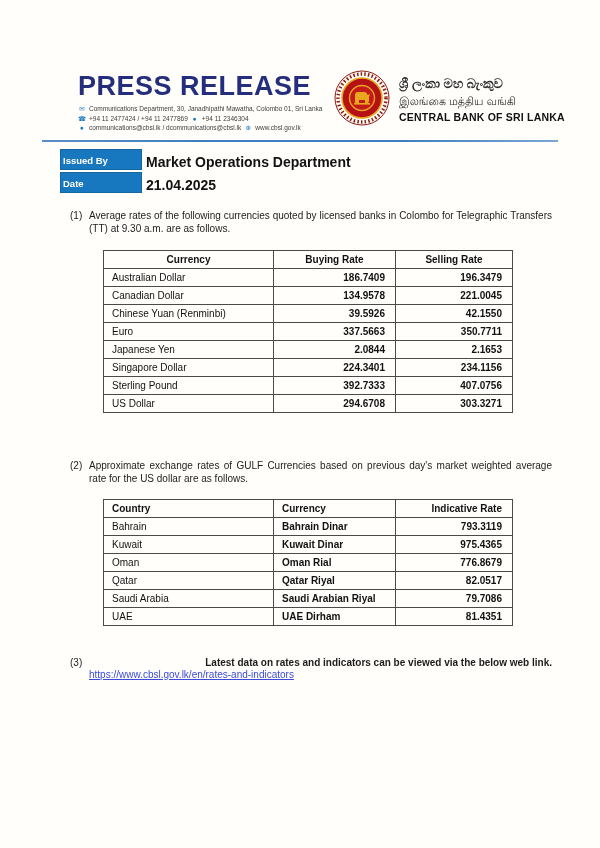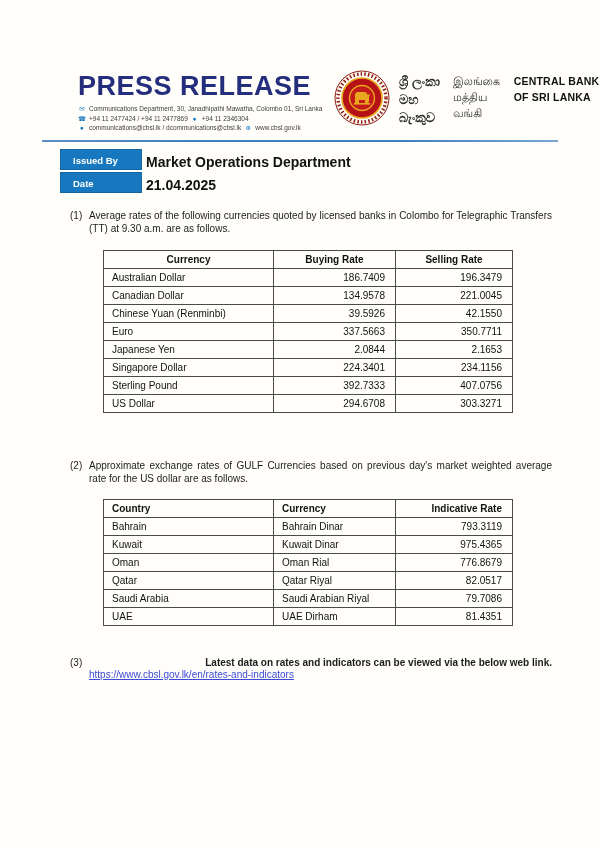--- a/index.html
+++ b/index.html
@@ -14,31 +14,31 @@
   .press-title{
     font-size:27px;font-weight:bold;color:#242e7d;letter-spacing:0.5px;
     line-height:28px;margin:4px 0 4px 0;
   }
   .contact-line{
     display:flex;align-items:center;gap:3px;
     font-size:6.5px;line-height:9.5px;color:#3c3c3c;white-space:nowrap;
   }
   .c-icon{color:#1878bf;font-size:6.5px;display:inline-block;width:8px;text-align:center;}
   .header-right{position:absolute;left:334px;top:70px;display:flex;align-items:center;gap:9px;}
-  .bank-names{display:flex;flex-direction:row;}
+  .bank-names{display:flex;flex-direction:column;}
   .bank-si{font-size:13px;font-weight:bold;color:#2e2e2e;line-height:18px;}
   .bank-ta{font-size:11px;color:#2e2e2e;line-height:16px;}
   .bank-en{font-size:10.5px;font-weight:bold;color:#111;line-height:16px;letter-spacing:0.2px;}
   .divider{position:absolute;left:42px;top:140px;width:516px;height:2px;
     background:linear-gradient(90deg,#5a8fc6,#3f7fc1 30%,#3f7fc1 70%,#7aa6d4);}
   
   .meta-row{position:absolute;left:60px;display:flex;align-items:stretch;}
   .meta-label{
     width:82px;height:21px;box-sizing:border-box;background:#1878bf;
-    color:#ffffff;font-weight:bold;font-size:9.5px;padding:5px 0 0 12px;
+    color:#ffffff;font-weight:bold;font-size:9.5px;padding:5px 0 0 2px;
     border:1px solid #13669f;
   }
   .meta-value{font-size:14px;font-weight:bold;color:#111;padding:5px 0 0 3px;margin-left:1px;}
   
   .para{position:absolute;left:70px;width:482px;display:flex;font-size:10px;line-height:13px;color:#1c1c1c;}
   .para .num{width:19px;flex:0 0 19px;}
   .para .ptext{flex:1;text-align:justify;}
   .para .ptext.no-just{text-align:right;font-weight:bold;}
   .weblink{
     position:absolute;left:89px;font-size:10px;color:#3b4bd8;
@@ -51,21 +51,21 @@
   }
   table.rates th, table.rates td{
     border:1px solid #4a4a4a;height:18px;padding:0;box-sizing:border-box;
     overflow:hidden;white-space:nowrap;
   }
   table.rates th{font-weight:bold;}
   table.rates col.c1{width:170px;}
   table.rates col.c2{width:122px;}
   table.rates col.c3{width:117px;}
   table.rates td:first-child{text-align:left;padding-left:8px;}
-  table.rates td:not(:first-child){text-align:right;padding-right:10px;}
+  table.rates td:not(:first-child){text-align:right;padding-right:10px;font-weight:bold;}
   #tt-table th{text-align:center;}
   #gulf-table th:nth-child(1),#gulf-table th:nth-child(2){text-align:left;padding-left:8px;}
   #gulf-table th:nth-child(3){text-align:right;padding-right:10px;}
   #gulf-table td:nth-child(2){text-align:left;padding-left:8px;}
   #gulf-table td:nth-child(3){text-align:right;padding-right:10px;}
 </style>
 </head>
 <body>
 
 <div class="page">

